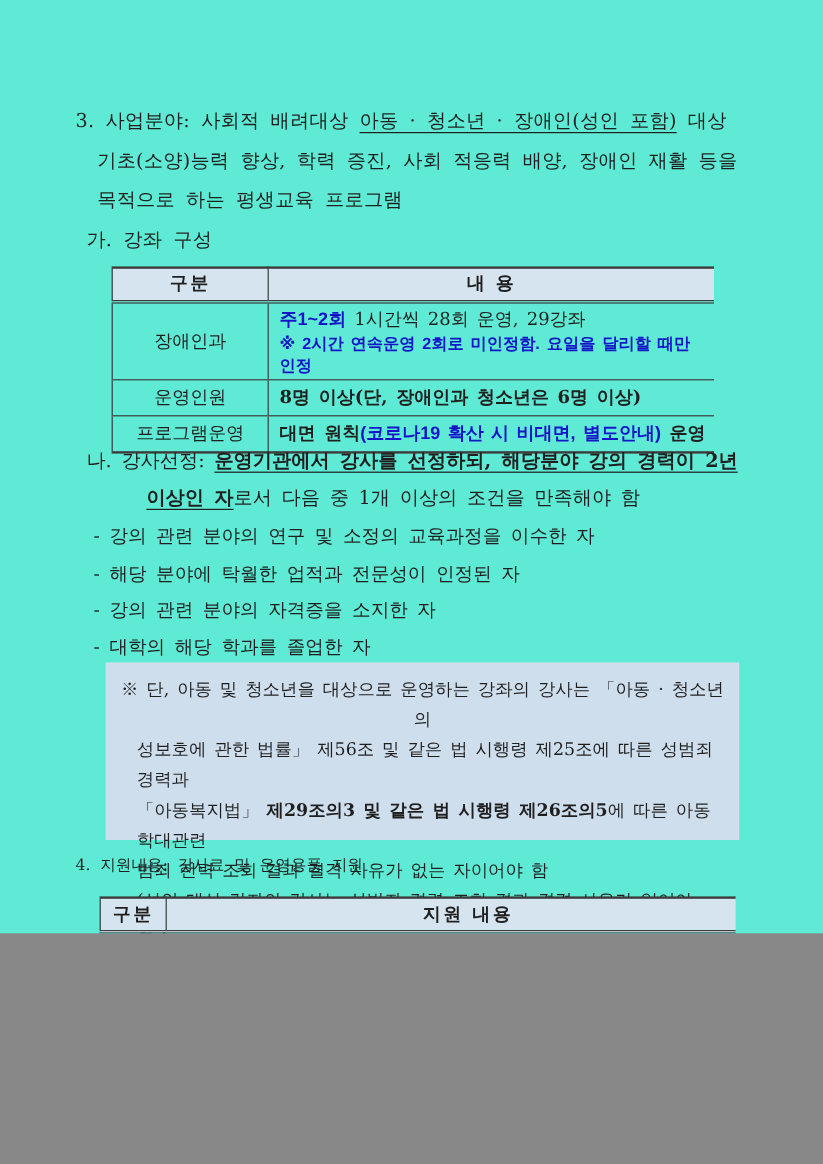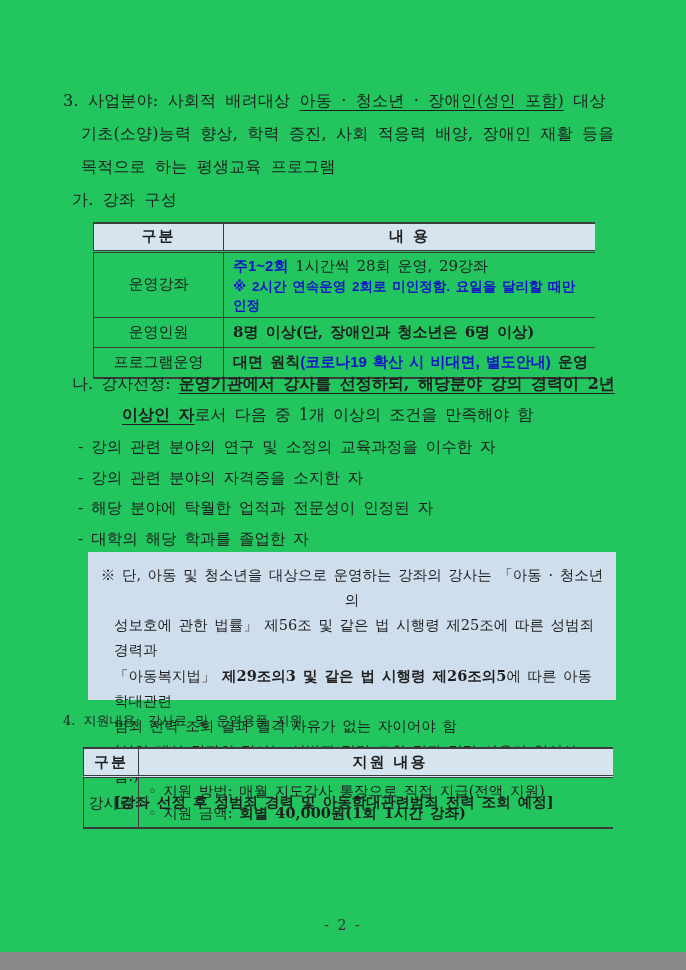--- a/index.html
+++ b/index.html
@@ -6,23 +6,23 @@
     --blue:#1414c8;
     --th-bg:#d6e4f0;
     --box-bg:#cfdeed;
     --border:#3c3c3c;
     --ink:#1f1f1f;
   }
   *{margin:0;padding:0;box-sizing:border-box;}
   html,body{background:#888;}
   .page{
     position:relative;
-    width:686px;height:952px;
+    width:686px;height:778px;
     margin:0 auto;
-    background:#22c55e;
+    background:#5eead4;
     font-family:"DejaVu Serif","Liberation Serif",serif;
     color:var(--ink);
     overflow:hidden;
   }
   
   .s-n{font-weight:400;}
   .s-b{font-weight:700;}
   .s-bb{font-weight:700;color:var(--blue);font-family:"Liberation Sans","DejaVu Sans",sans-serif;}
   .s-u{text-decoration:underline;text-underline-offset:4px;}
   .s-bu{font-weight:700;text-decoration:underline;text-underline-offset:4px;}
@@ -95,21 +95,21 @@
 
   <table class="tbl tbl1">
     <thead>
       <tr>
         <th class="c1">구분</th>
         <th>내 용</th>
       </tr>
     </thead>
     <tbody>
       <tr class="r1">
-        <td class="c1">운영강좌</td>
+        <td class="c1">장애인과</td>
         <td class="cc">
           <div class="tline"><span class="s-bb">주1~2회</span><span class="s-n"> 1시간씩 28회 운영, 29강좌</span></div>
           <div class="tline note"><span class="s-bb">※ 2시간 연속운영 2회로 미인정함. 요일을 달리할 때만 인정</span></div>
         </td>
       </tr>
       <tr class="r2">
         <td class="c1">운영인원</td>
         <td class="cc">
           <div class="tline"><span class="s-b">8명 이상(단, 장애인과 청소년은 6명 이상)</span></div>
         </td>
@@ -121,22 +121,22 @@
         </td>
       </tr>
     </tbody>
   </table>
 
   <section class="secna">
     <div class="line"><span class="s-n">나. 강사선정: </span><span class="s-bu">운영기관에서 강사를 선정하되, 해당분야 강의 경력이 2년</span></div>
     <div class="line cont"><span class="s-bu">이상인 자</span><span class="s-n">로서 다음 중 1개 이상의 조건을 만족해야 함</span></div>
     <div class="bullets">
       <div class="line">- 강의 관련 분야의 연구 및 소정의 교육과정을 이수한 자</div>
+      <div class="line">- 해당 분야에 탁월한 업적과 전문성이 인정된 자</div>
       <div class="line">- 강의 관련 분야의 자격증을 소지한 자</div>
-      <div class="line">- 해당 분야에 탁월한 업적과 전문성이 인정된 자</div>
       <div class="line">- 대학의 해당 학과를 졸업한 자</div>
     </div>
   </section>
 
   <div class="notice-box">
     <div class="box-line first"><span class="s-n">※ 단, 아동 및 청소년을 대상으로 운영하는 강좌의 강사는 「아동 · 청소년의</span></div>
     <div class="box-line"><span class="s-n">성보호에 관한 법률」 제56조 및 같은 법 시행령 제25조에 따른 성범죄 경력과</span></div>
     <div class="box-line"><span class="s-n">「아동복지법」 </span><span class="s-b">제29조의3 및 같은 법 시행령 제26조의5</span><span class="s-n">에 따른 아동학대관련</span></div>
     <div class="box-line"><span class="s-n">범죄 전력 조회 결과 결격 사유가 없는 자이어야 함</span></div>
     <div class="box-line"><span class="s-n">(성인 대상 강좌의 강사는 성범죄 경력 조회 결과 결격 사유가 없어야 함.)</span></div>

